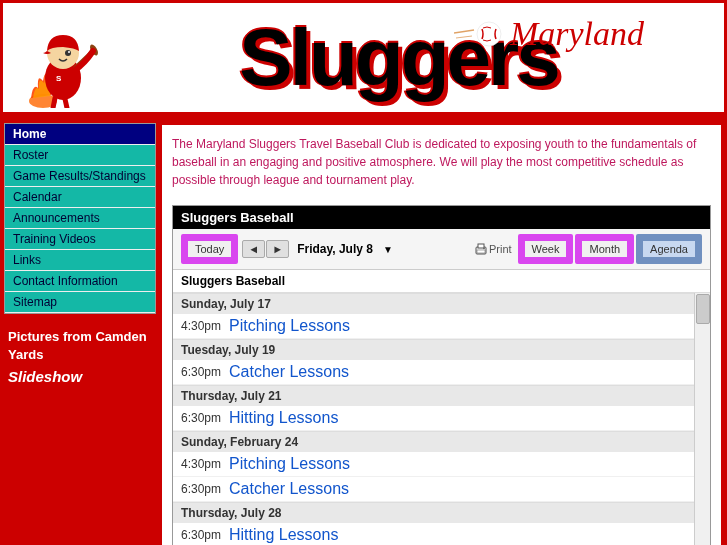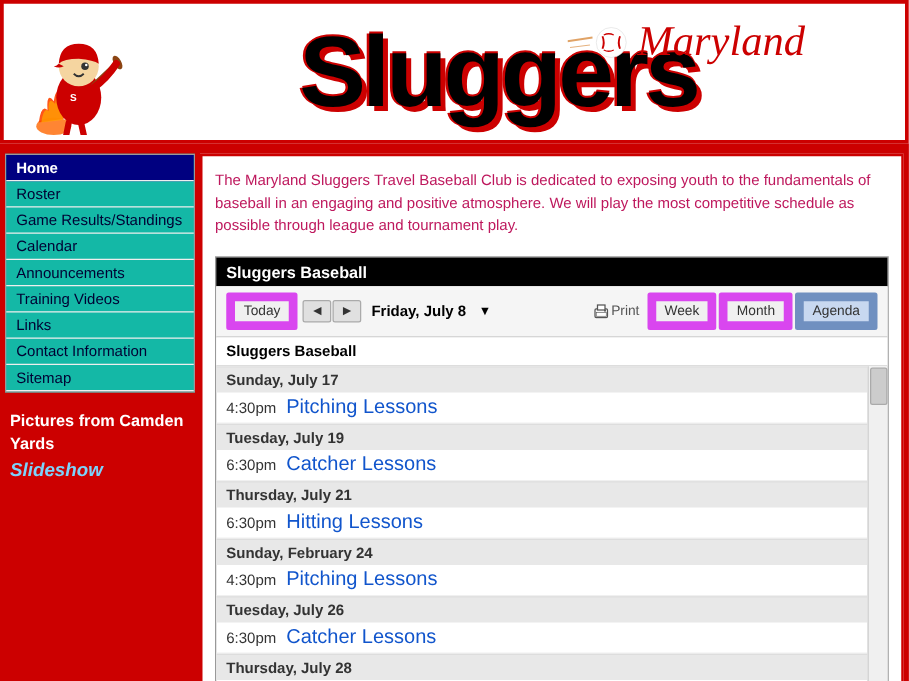--- a/index.html
+++ b/index.html
@@ -91,21 +91,21 @@
       margin-top: 10px;
       padding: 4px;
     }
     .sidebar-photos-title {
       color: #fff;
       font-size: 13px;
       font-weight: bold;
       line-height: 1.4;
     }
     .slideshow-link {
-      color: #7dd3fc;
+      color: #ffffff;
       font-size: 15px;
       font-weight: bold;
       font-style: italic;
       cursor: pointer;
       text-decoration: none;
       display: block;
       margin-top: 4px;
     }
 
     
@@ -379,21 +379,20 @@
             <div class="day-header">Thursday, July 21</div>
             <div class="event-row">
               <span class="event-time">6:30pm</span>
               <a class="event-title" href="#">Hitting Lessons</a>
             </div>
             <div class="day-header">Sunday, February 24</div>
             <div class="event-row">
               <span class="event-time">4:30pm</span>
               <a class="event-title" href="#">Pitching Lessons</a>
             </div>
-            <div class="day-header">Tuesday, July 26</div>
             <div class="event-row">
               <span class="event-time">6:30pm</span>
               <a class="event-title" href="#">Catcher Lessons</a>
             </div>
             <div class="day-header">Thursday, July 28</div>
             <div class="event-row">
               <span class="event-time">6:30pm</span>
               <a class="event-title" href="#">Hitting Lessons</a>
             </div>
           </div>

